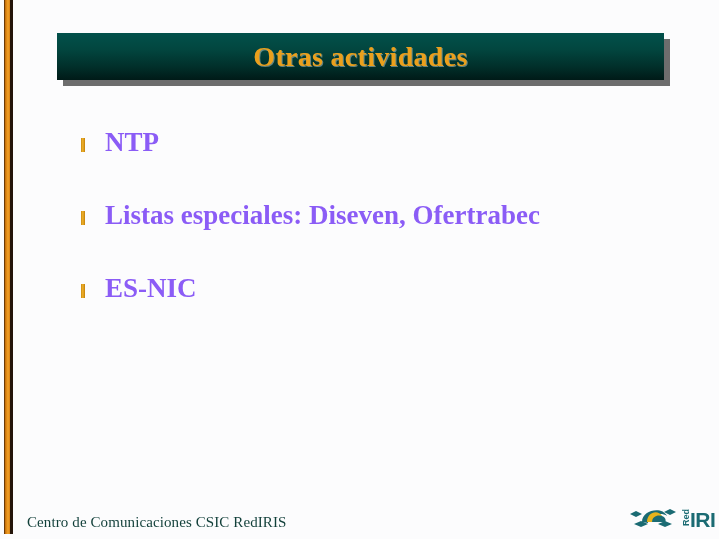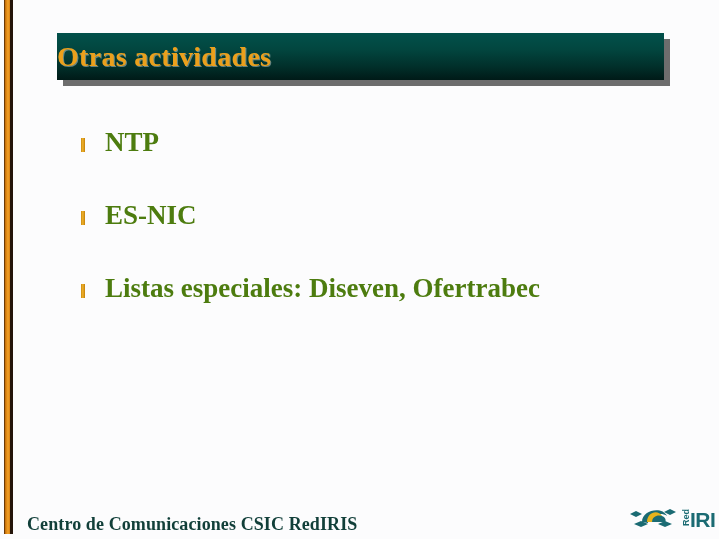--- a/index.html
+++ b/index.html
@@ -52,20 +52,21 @@
   }
   .title-box {
     position: absolute;
     left: 57px;
     top: 33px;
     width: 607px;
     height: 47px;
     background: linear-gradient(to bottom, #02514b 0%, #02463f 35%, #012f2a 72%, #001a17 100%);
     display: flex;
     align-items: center;
+    justify-content: center;
   }
   .title-text {
     font-family: "Liberation Serif", serif;
     font-size: 28px;
     font-weight: bold;
     color: #eba01c;
     letter-spacing: 0.3px;
     text-shadow: 1px 1px 0 rgba(225,230,230,0.45);
     white-space: nowrap;
   }
@@ -89,33 +90,33 @@
     height: 14px;
     background: linear-gradient(to right, #c98a10 0%, #f0b22c 45%, #c07e08 100%);
   }
   .bullet-text {
     position: absolute;
     left: 105px;
     top: 0px;
     font-family: "Liberation Serif", serif;
     font-size: 27px;
     font-weight: bold;
-    color: #4d7c0f;
+    color: #8b5cf6;
     white-space: nowrap;
     line-height: 33px;
   }
 
   
   .footer-text {
     position: absolute;
     left: 27px;
     top: 514px;
     font-family: "Liberation Serif", serif;
-    font-size: 18px;
-    font-weight: bold;
+    font-size: 15px;
+    font-weight: normal;
     color: #113f39;
     white-space: nowrap;
     letter-spacing: 0.1px;
   }
 
   
   .logo {
     position: absolute;
     left: 628px;
     top: 500px;
@@ -140,26 +141,26 @@
   <div class="bullet-list">
 
     <div class="bullet-row">
       <span class="bullet-mark"></span>
       <span class="bullet-text">NTP</span>
     </div>
 
 
     <div class="bullet-row">
       <span class="bullet-mark"></span>
-      <span class="bullet-text">ES-NIC</span>
+      <span class="bullet-text">Listas especiales: Diseven, Ofertrabec</span>
     </div>
 
     <div class="bullet-row">
       <span class="bullet-mark"></span>
-      <span class="bullet-text">Listas especiales: Diseven, Ofertrabec</span>
+      <span class="bullet-text">ES-NIC</span>
     </div>
 
   </div>
 
   <div class="footer-text">Centro de Comunicaciones CSIC  RedIRIS</div>
 
   <div class="logo">
     <svg width="88" height="36" viewBox="0 0 88 36" xmlns="http://www.w3.org/2000/svg">
 
       <g fill="#1b6b73">

